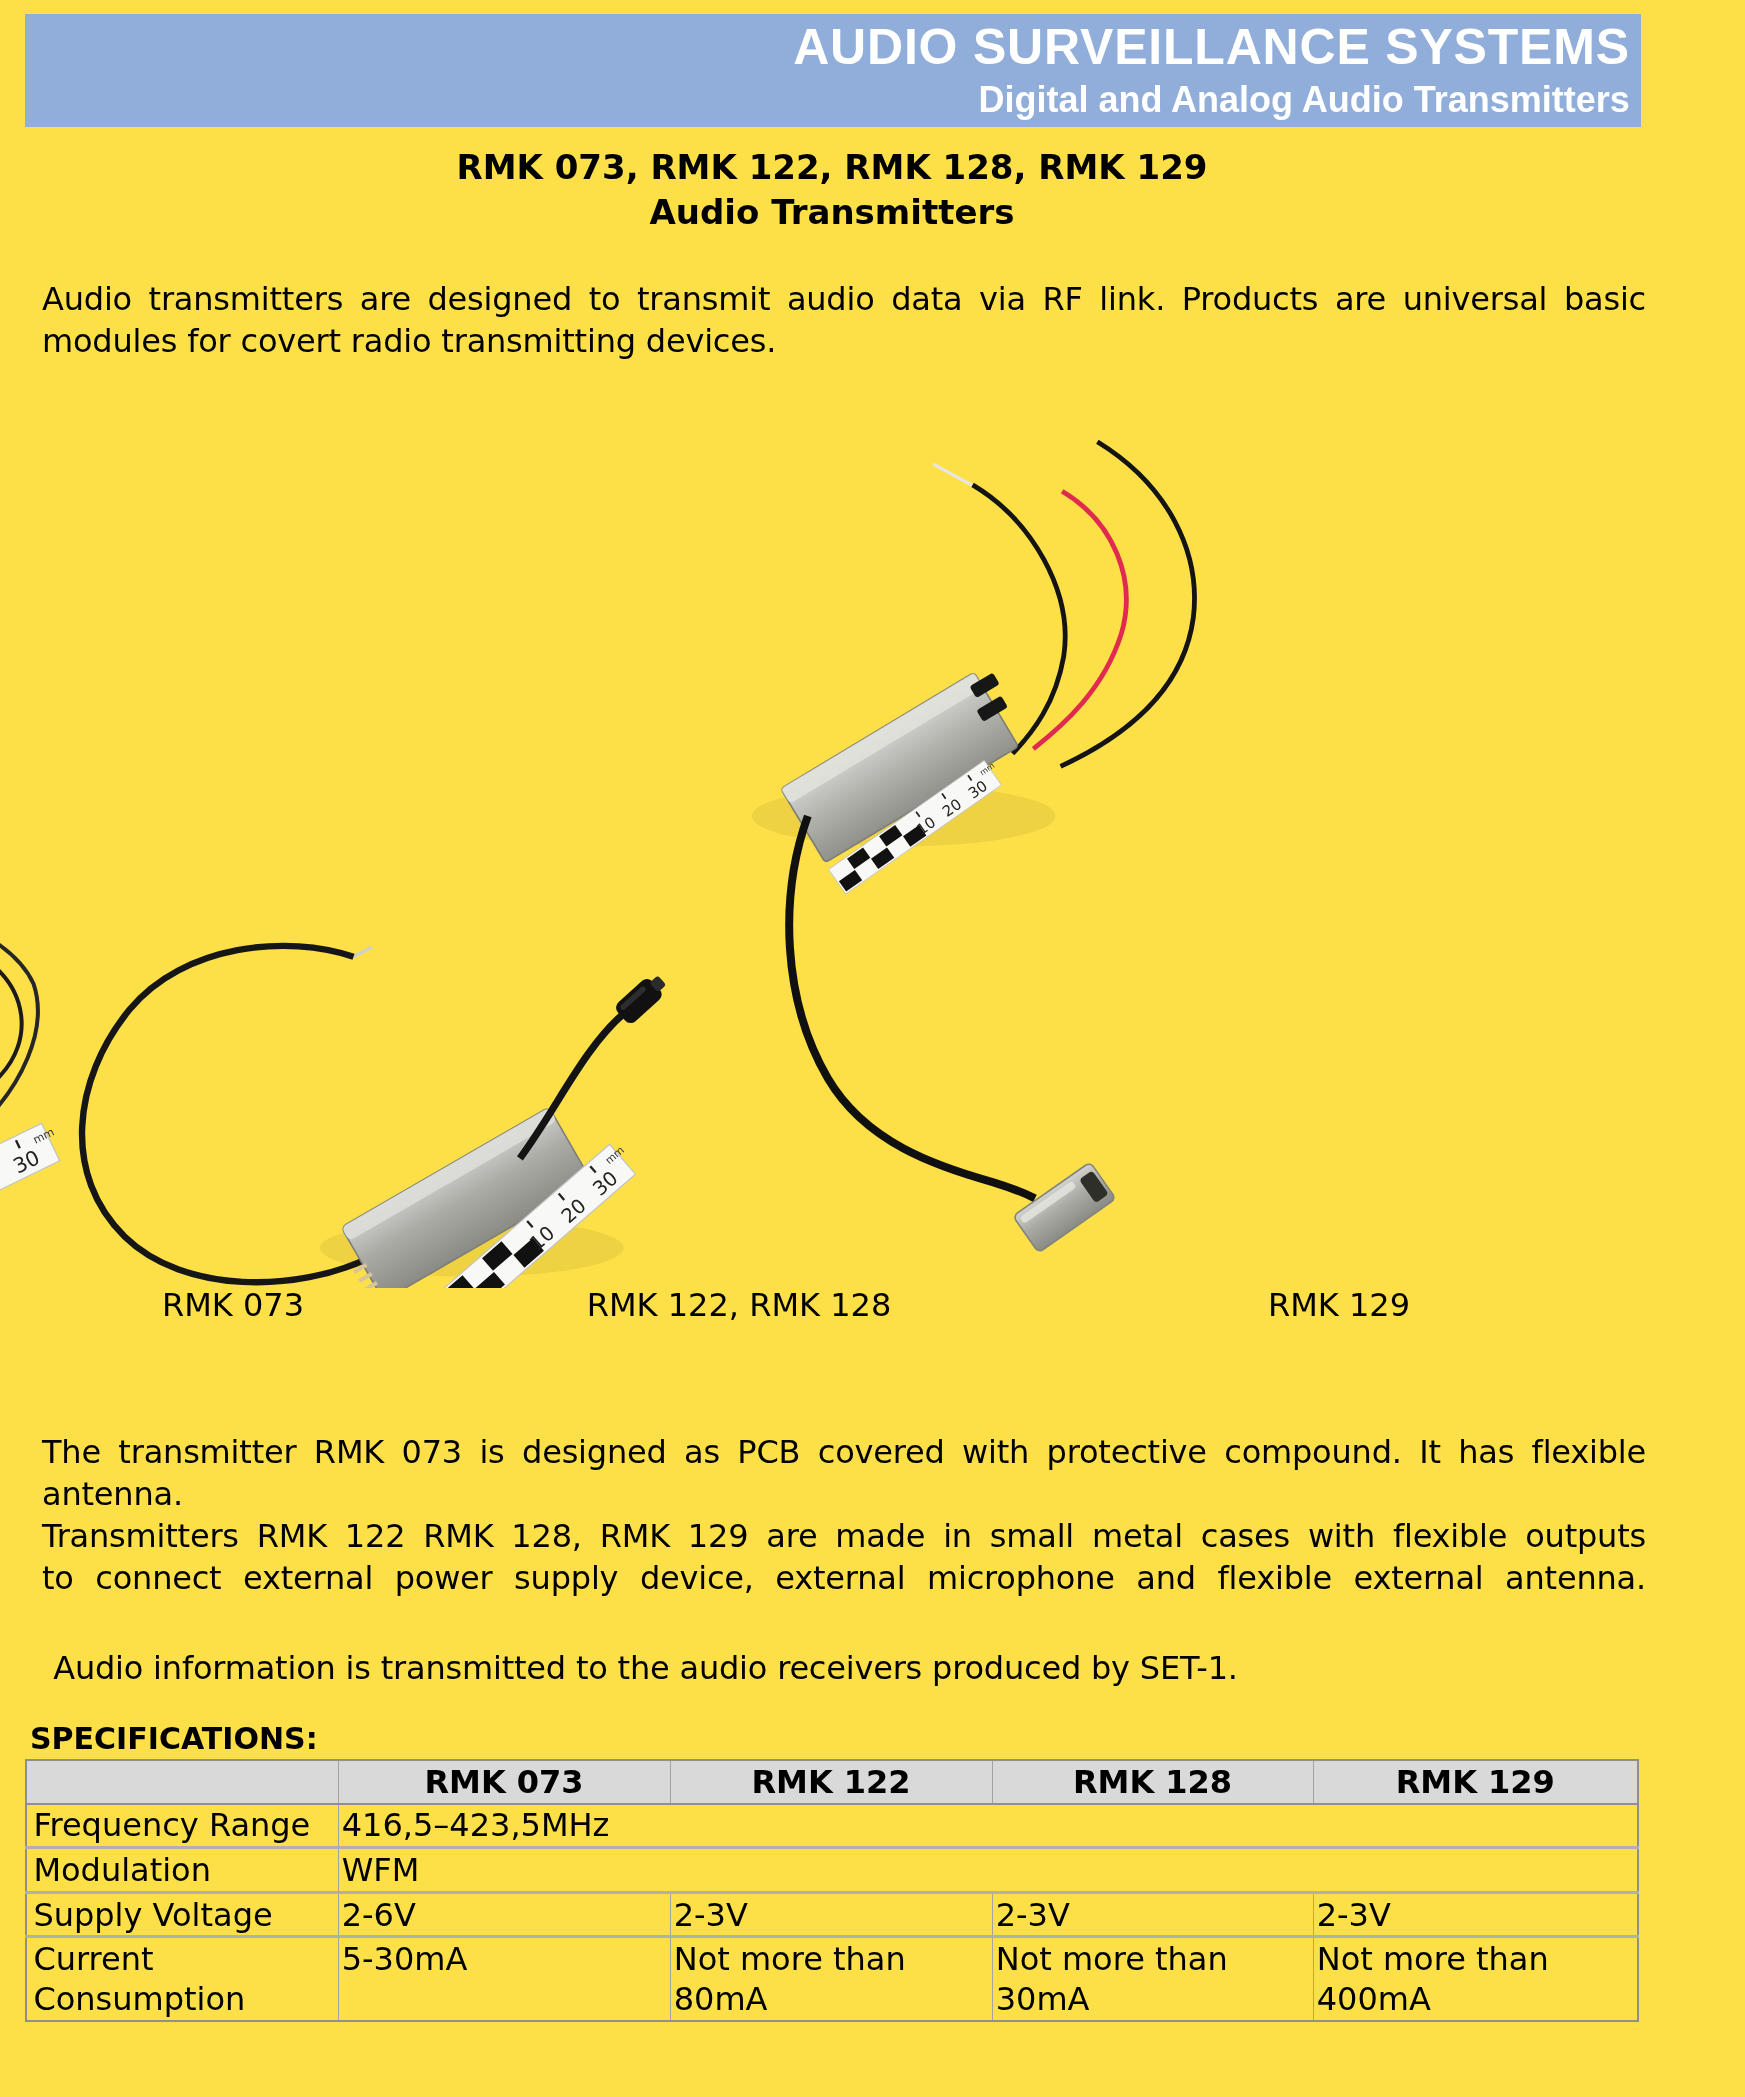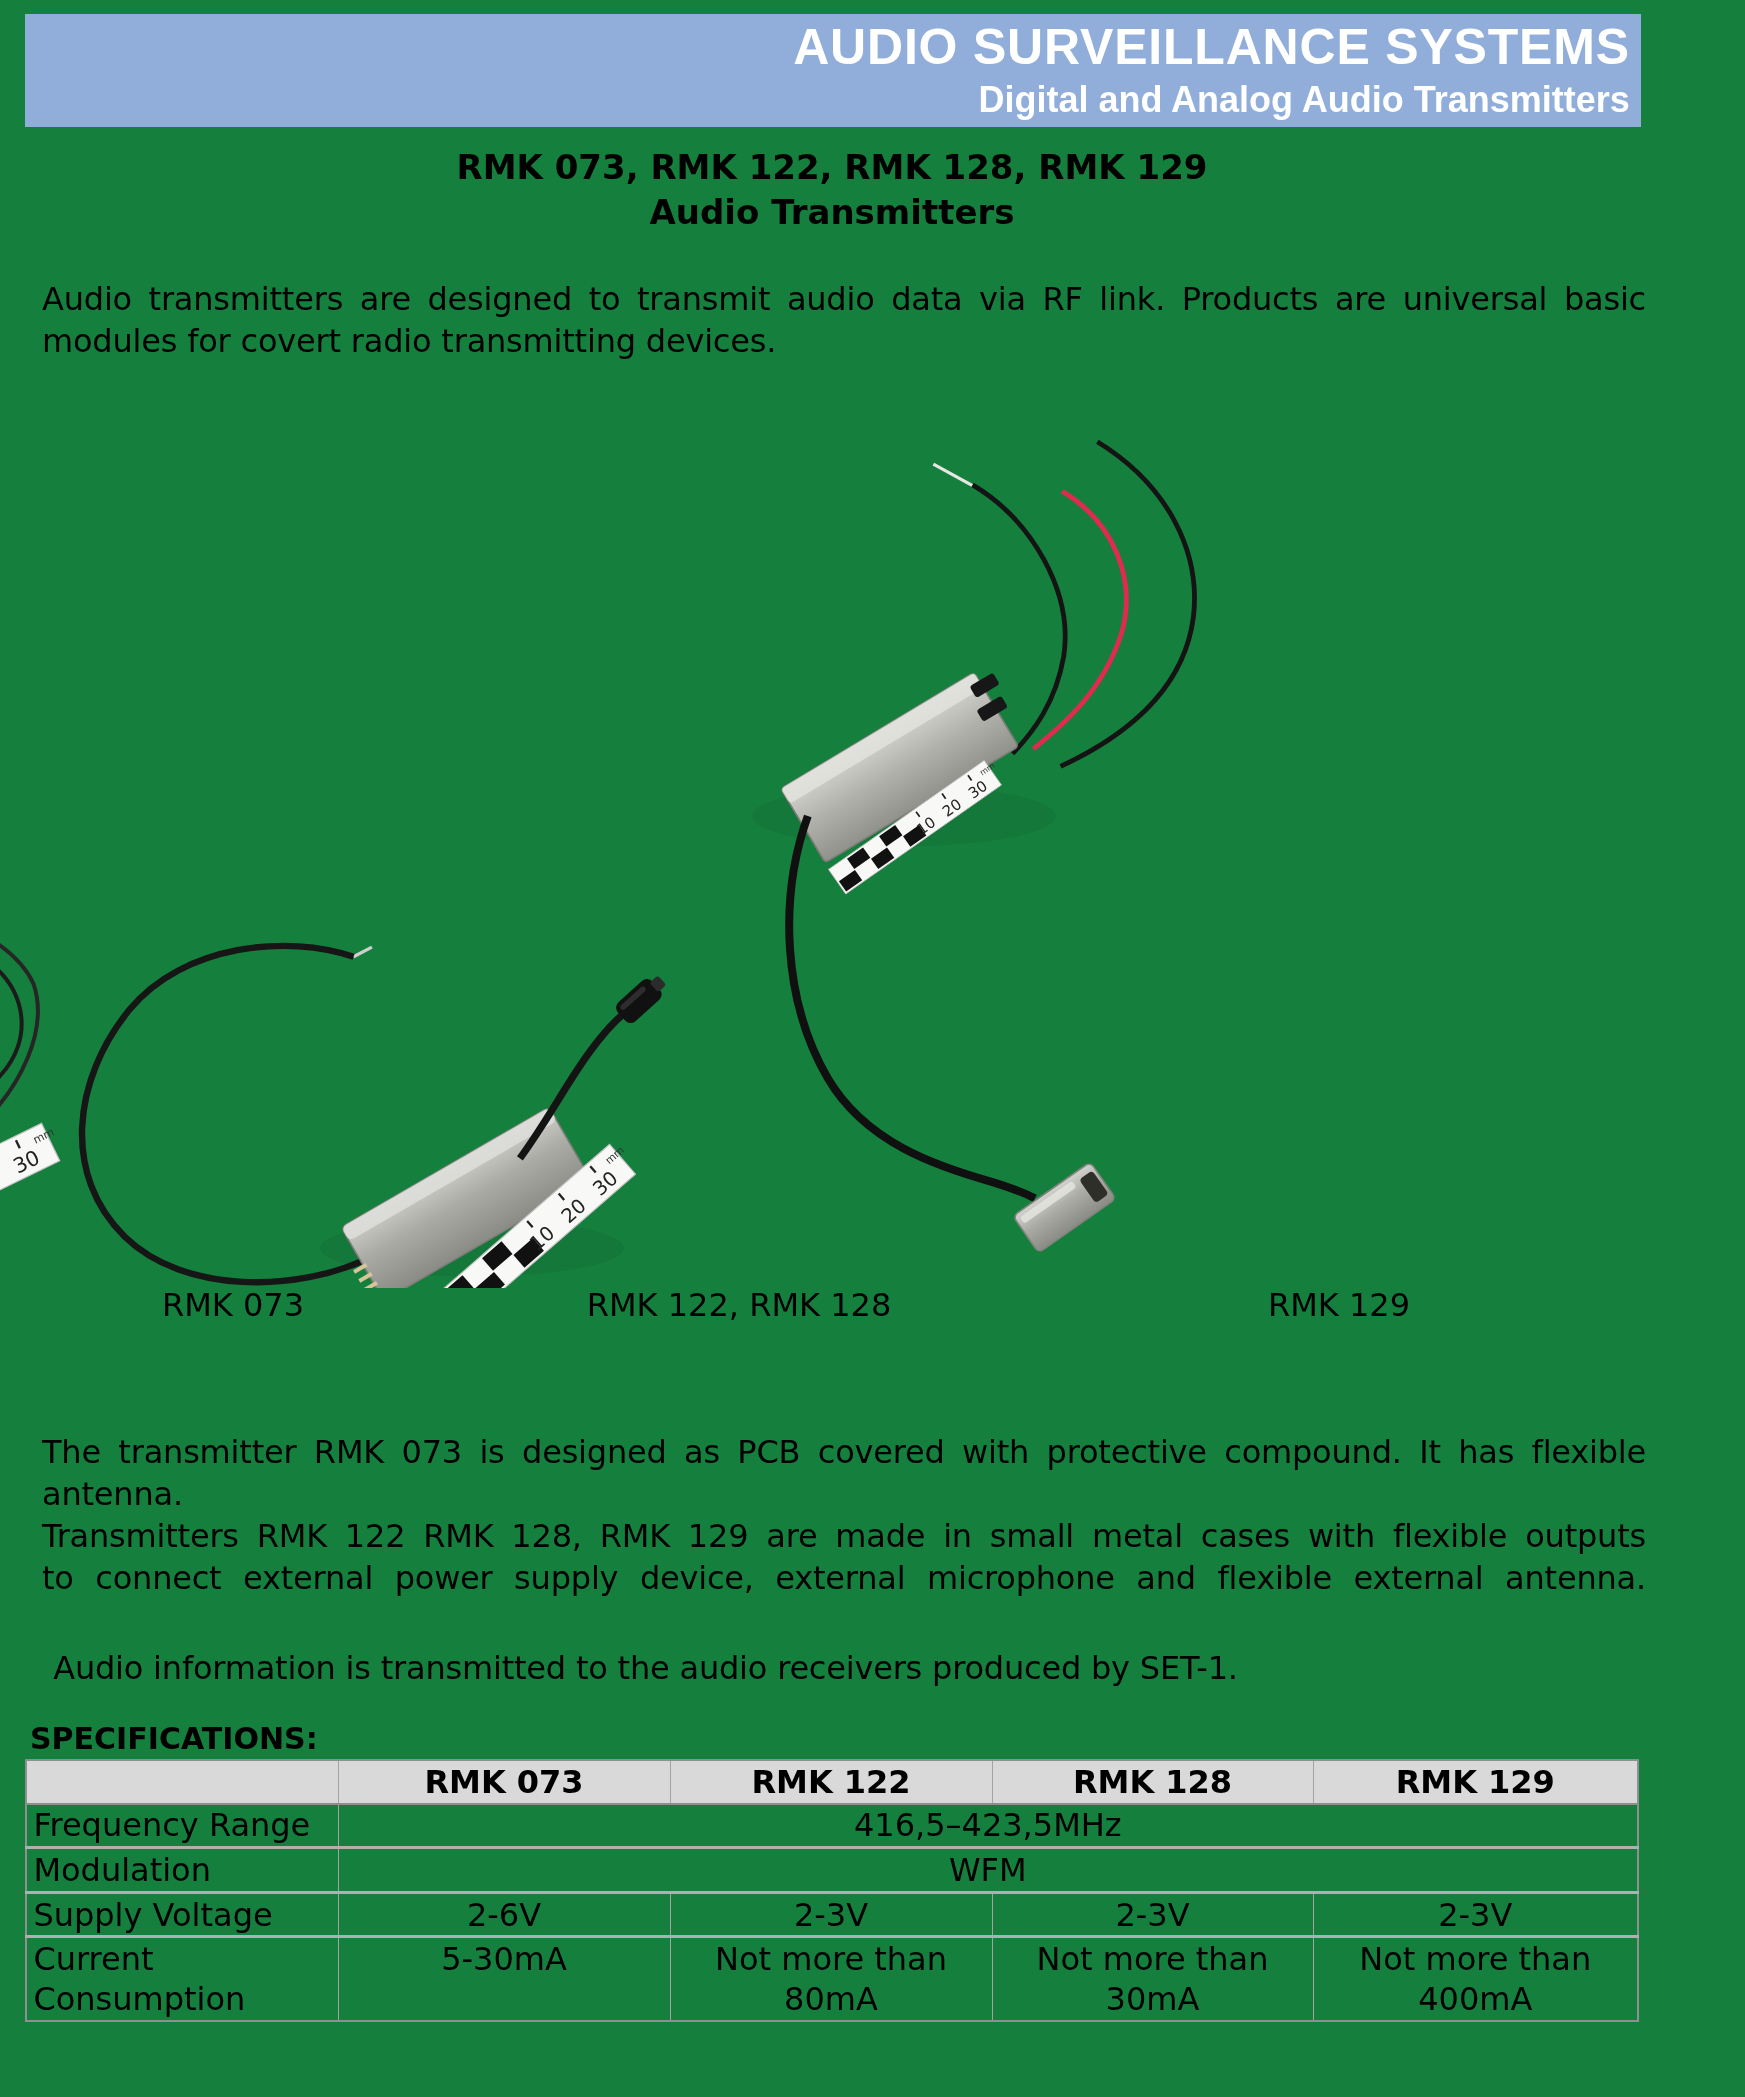--- a/index.html
+++ b/index.html
@@ -1,16 +1,16 @@
 <!DOCTYPE html>
 <html style="font-size:12.8px"><head>
 <meta charset="utf-8">
 <style>
   html,body{margin:0;padding:0;background:#fff;}
-  #page{position:relative;width:1746px;height:2097px;background:#15803d;overflow:hidden;
+  #page{position:relative;width:1746px;height:2097px;background:#fde047;overflow:hidden;
         font-family:"DejaVu Sans",sans-serif;color:#000;}
 
   
   .banner{position:absolute;left:25px;top:13.6px;width:1616px;height:113px;text-align:right;
           font-family:"Liberation Sans",sans-serif;font-weight:bold;color:#fff;}
   .banner .l1{padding:4.8px 11.2px 0 0;font-size:50px;line-height:58px;letter-spacing:0.8px;}
   .banner .l2{padding:1.6px 11.2px 0 0;font-size:36px;line-height:43px;}
 
   
   .doc-title{position:absolute;left:30px;width:1604px;text-align:center;font-weight:bold;
@@ -22,21 +22,21 @@
   .spec-head{position:absolute;left:30px;top:1721px;font-size:30px;font-weight:bold;}
 
   
   table.spec{position:absolute;left:25px;top:1759px;width:1611px;border-collapse:collapse;
              table-layout:fixed;font-size:32px;line-height:40px;}
   table.spec td,table.spec th{border:1.6px solid #a3a3a3;vertical-align:top;padding:0.8px 3.2px;
              overflow:hidden;}
   table.spec{border:2.4px solid #8f8f8f;}
   table.spec tr.hdr td{background:#d9d9d9;font-weight:bold;text-align:center;border-bottom:2.4px solid #8f8f8f;}
   table.spec td.lbl{text-align:left;padding-left:6.4px;white-space:pre-line;}
-  table.spec td.val{text-align:center;white-space:pre-line;}
+  table.spec td.val{white-space:pre-line;}
   table.spec tr.thick td{border-top:3.2px solid #b0b0b0;}
 
   
   .figs{position:absolute;left:0;top:376px;width:1746px;height:912px;}
   svg text{font-family:"DejaVu Sans",sans-serif;}
 </style>
 </head>
 <body>
 
 <div id="page">

